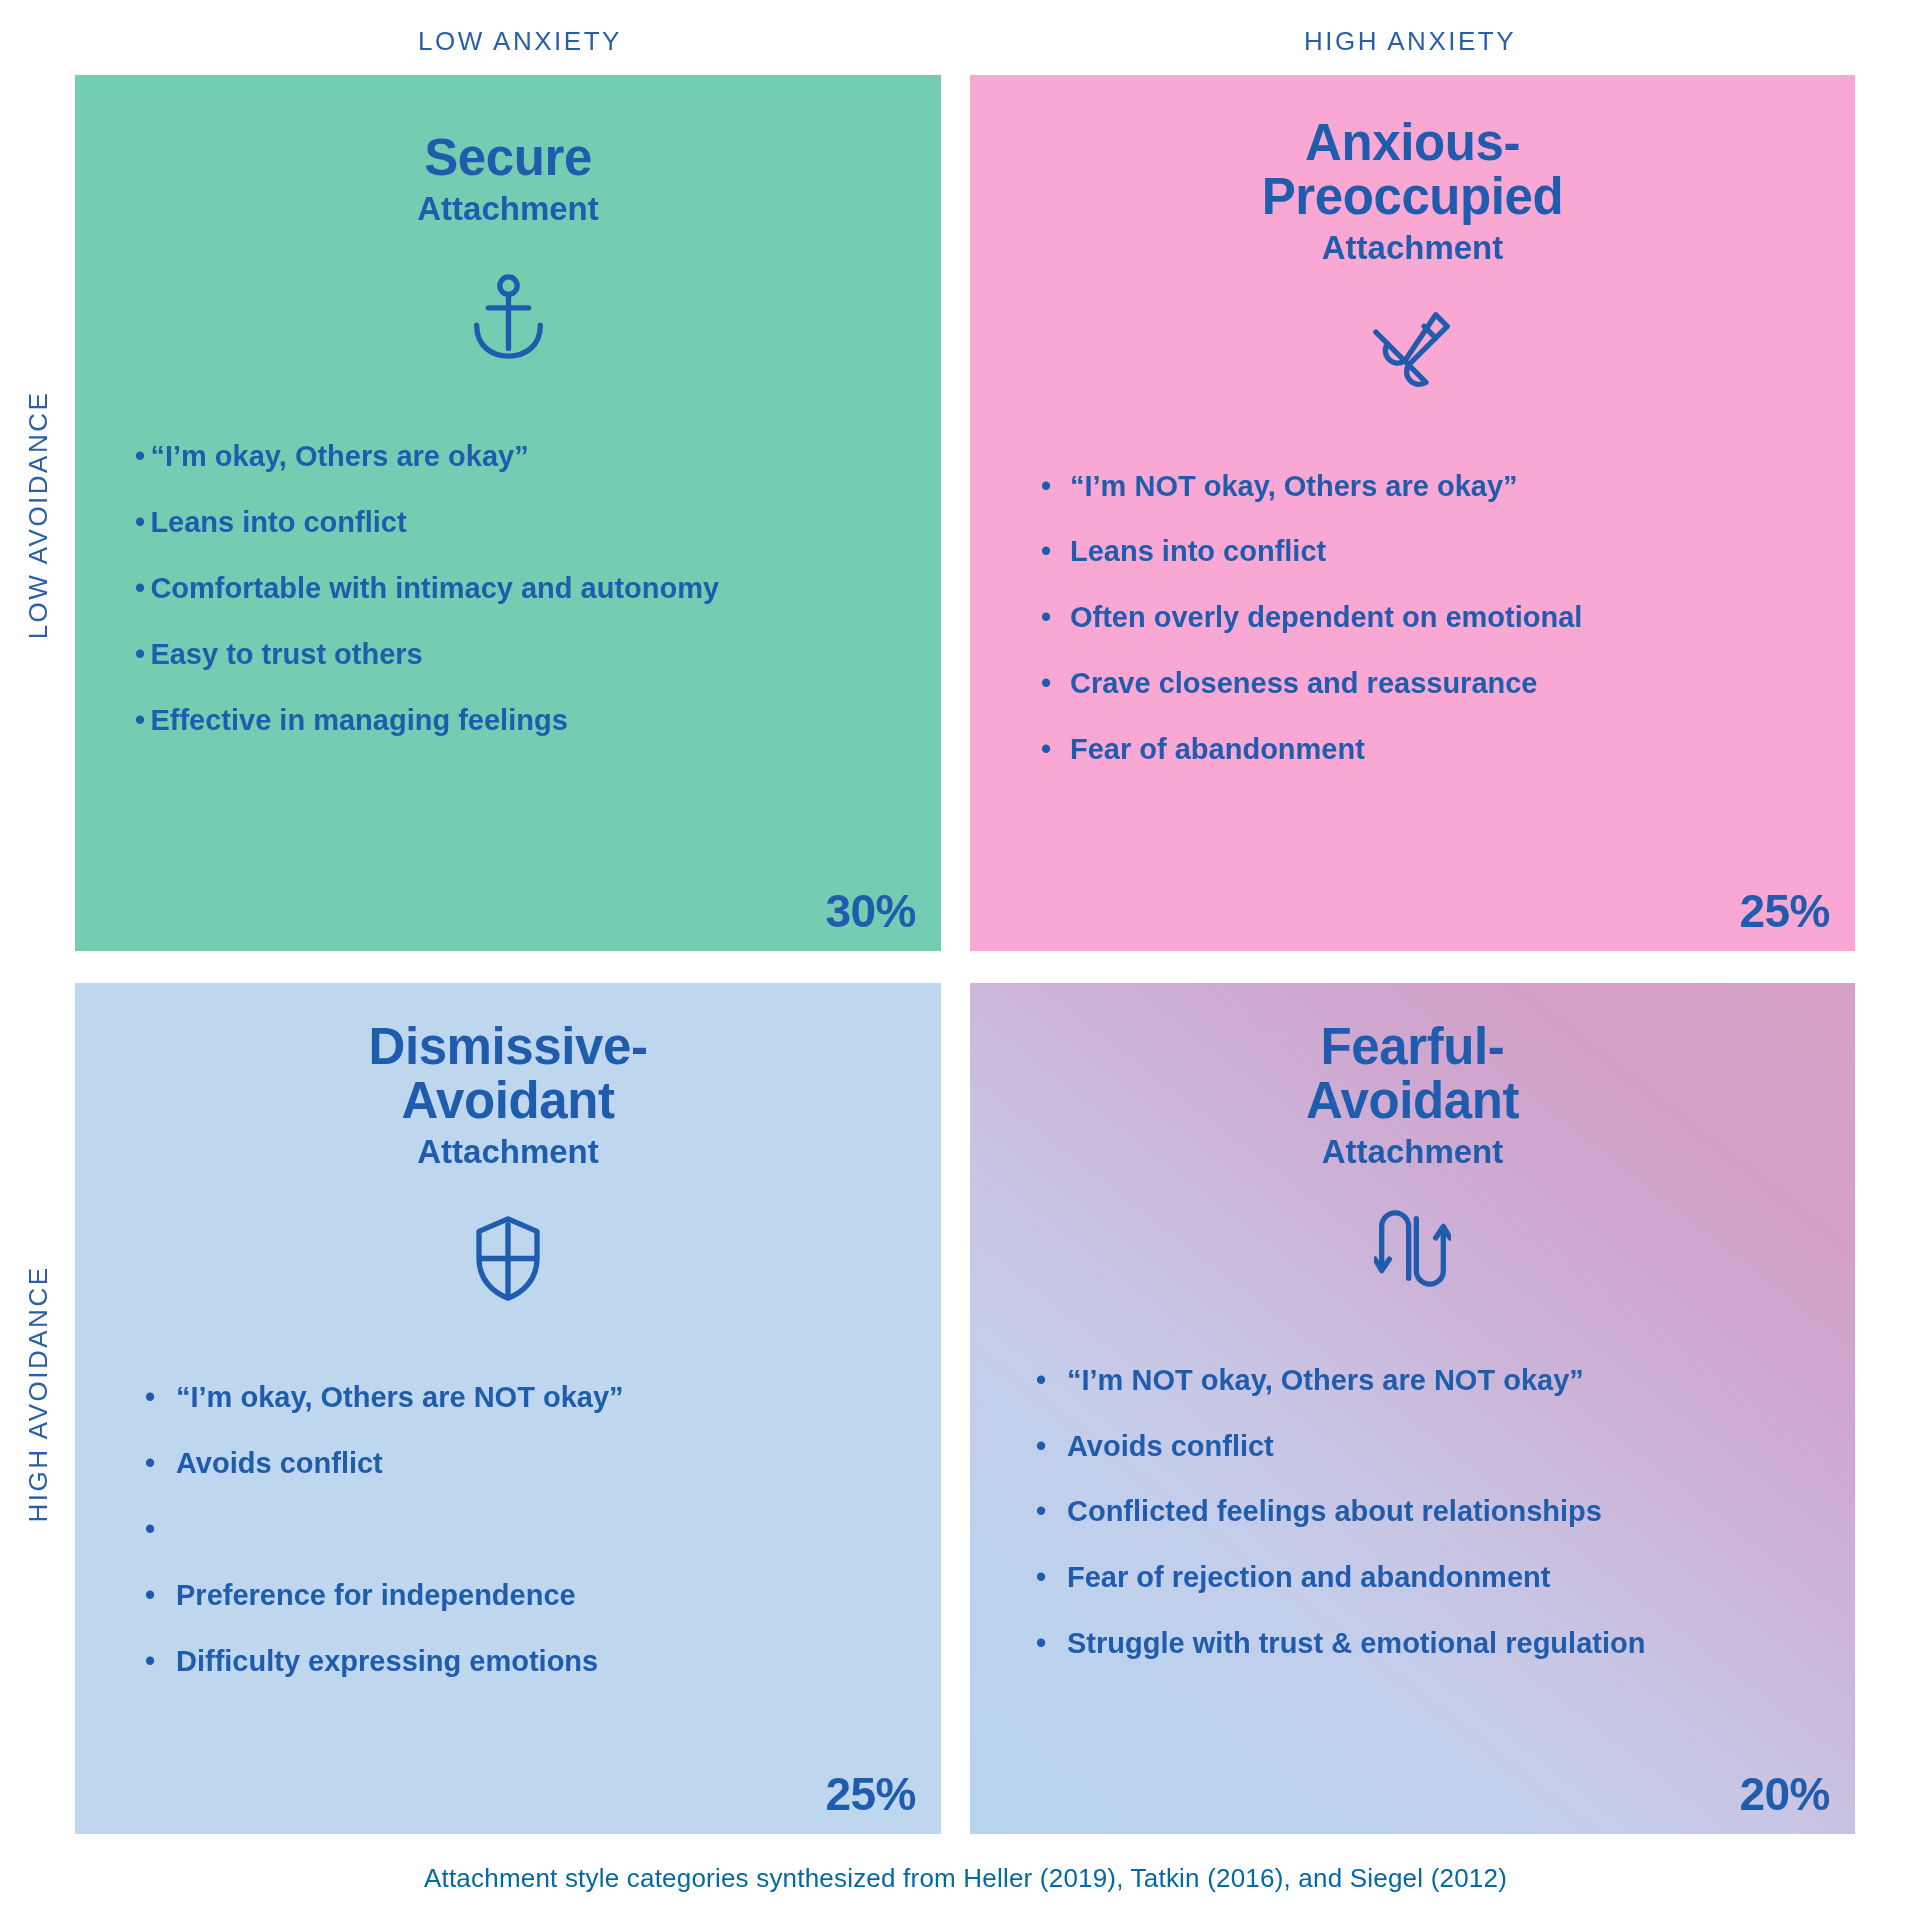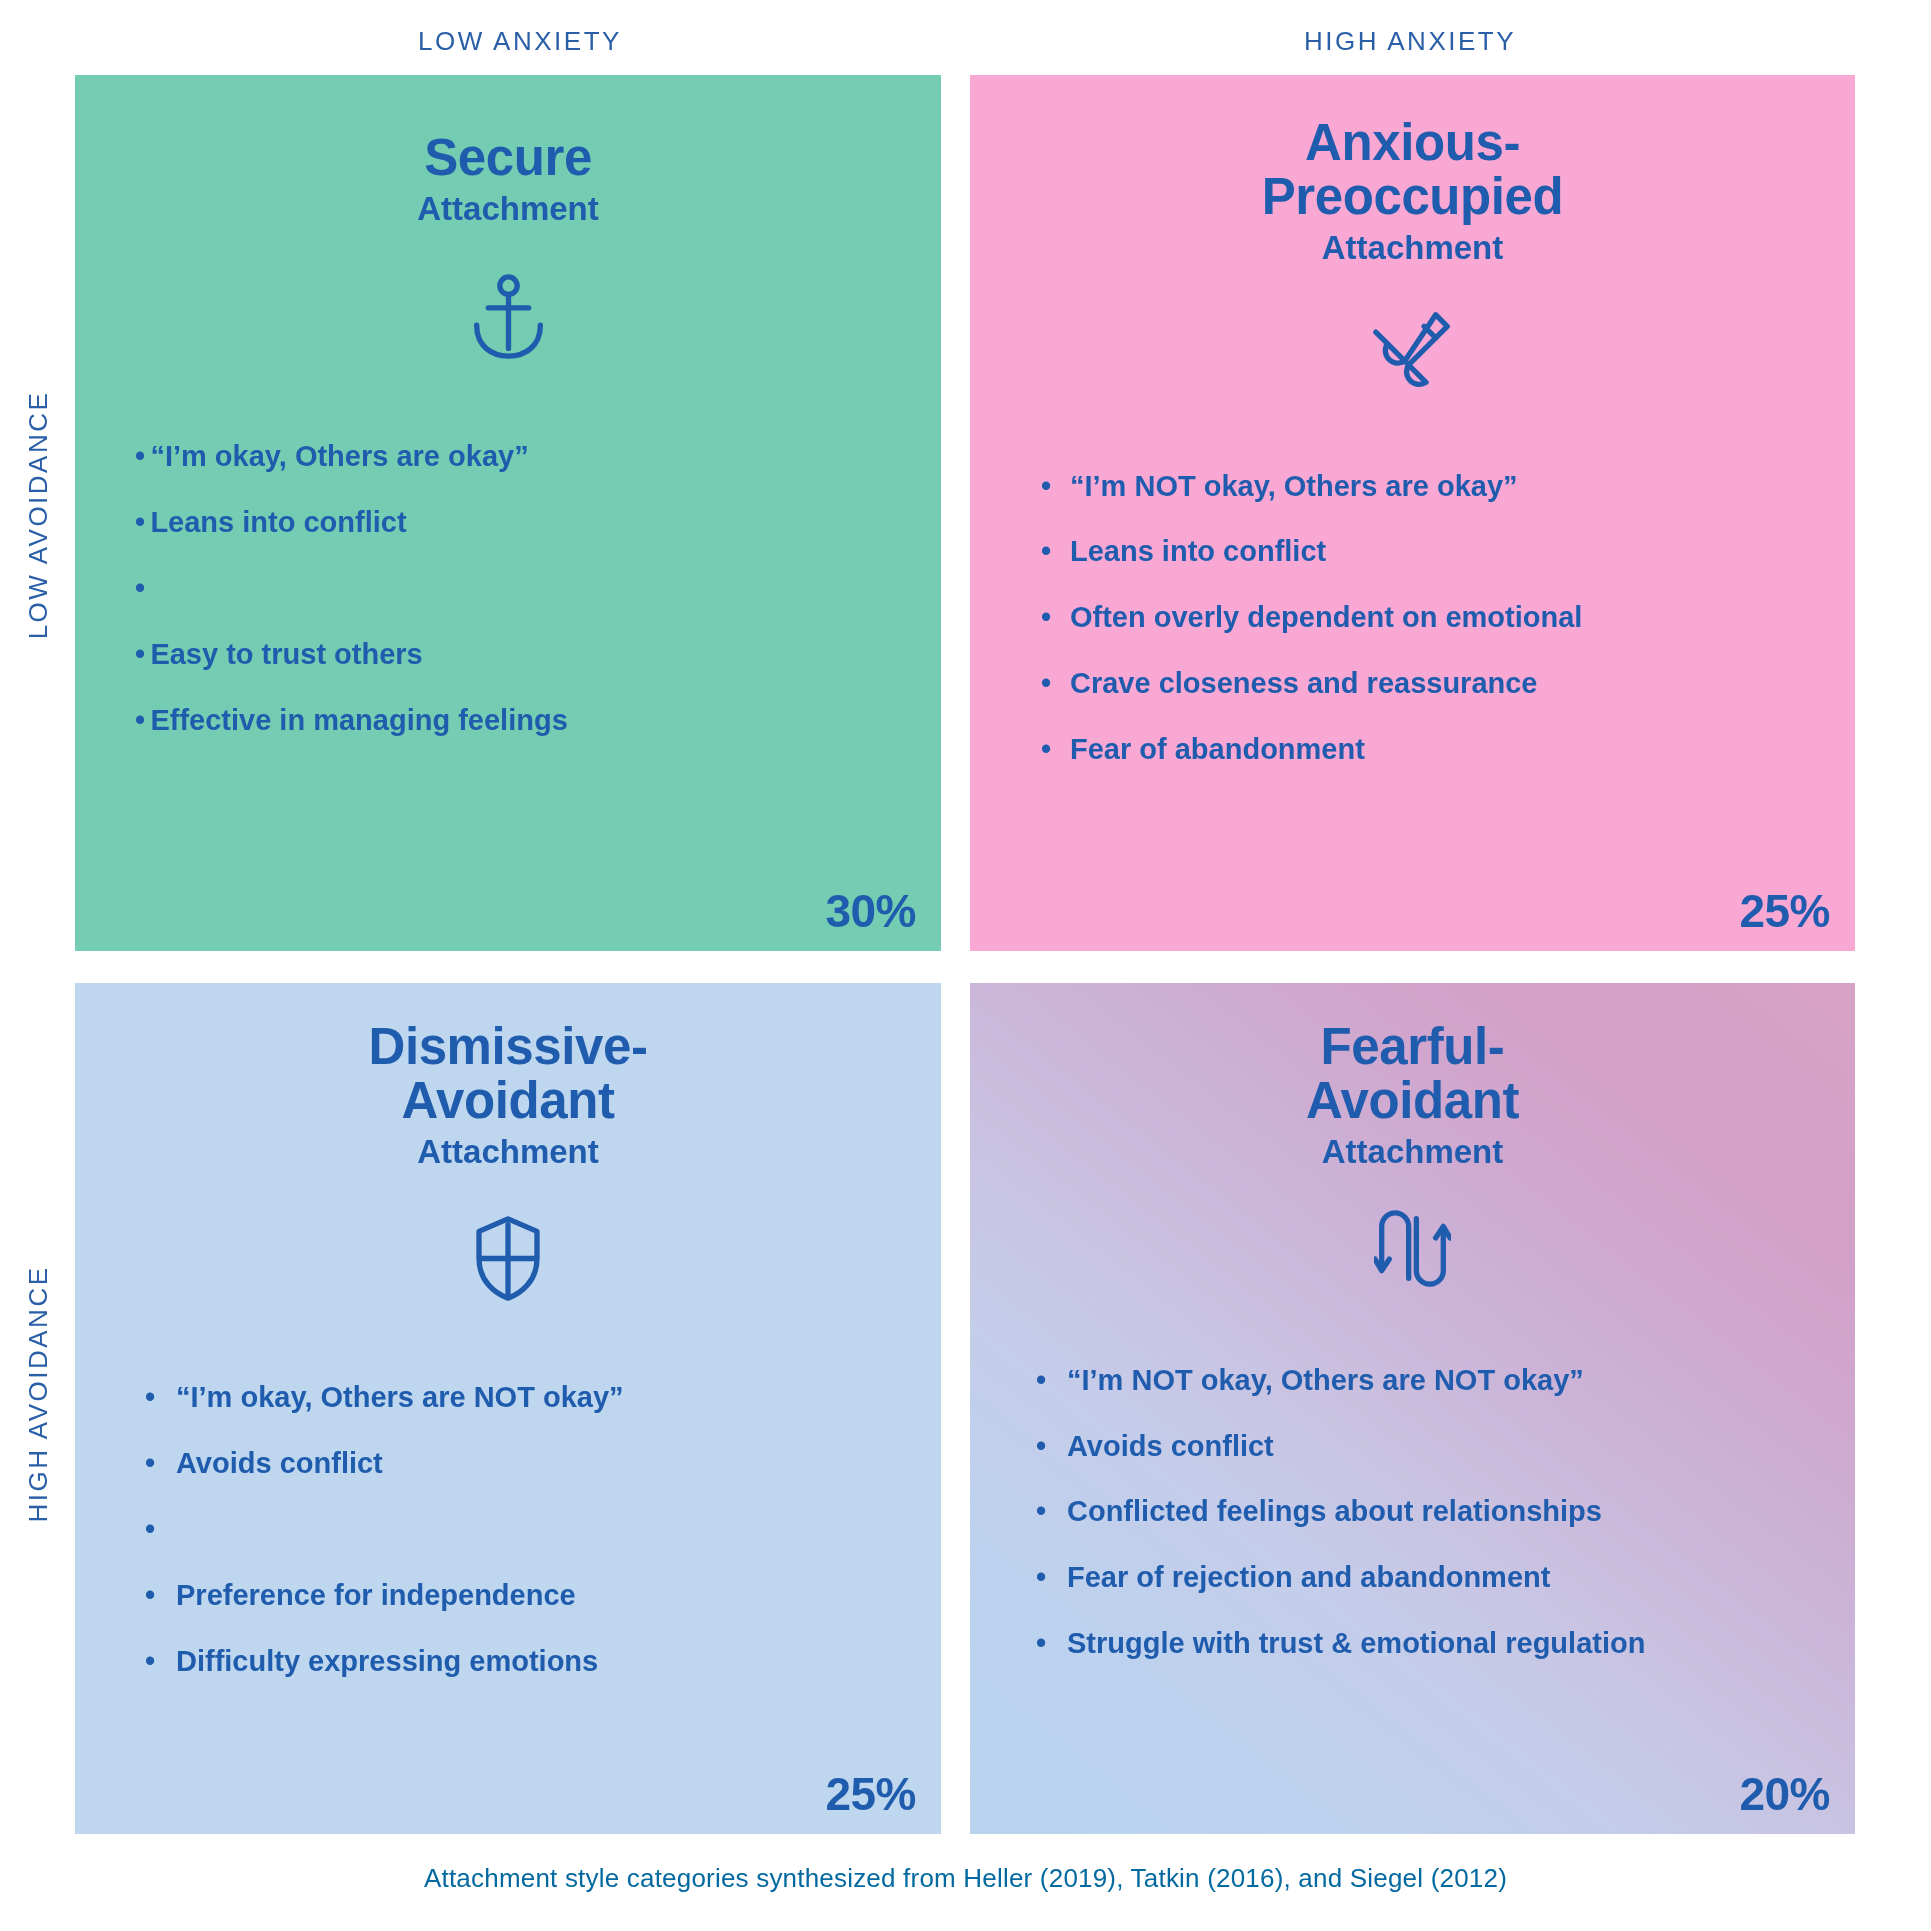--- a/index.html
+++ b/index.html
@@ -249,20 +249,21 @@
         <li>
             <span class="bullet-dot">•</span>
             <span>“I’m okay, Others are okay”</span>
           </li>
         <li>
             <span class="bullet-dot">•</span>
             <span>Leans into conflict</span>
           </li>
         <li>
             <span class="bullet-dot">•</span>
+            <span>Comfortable with intimacy and autonomy</span>
           </li>
         <li>
             <span class="bullet-dot">•</span>
             <span>Easy to trust others</span>
           </li>
         <li>
             <span class="bullet-dot">•</span>
             <span>Effective in managing feelings</span>
           </li>
       </ul>

